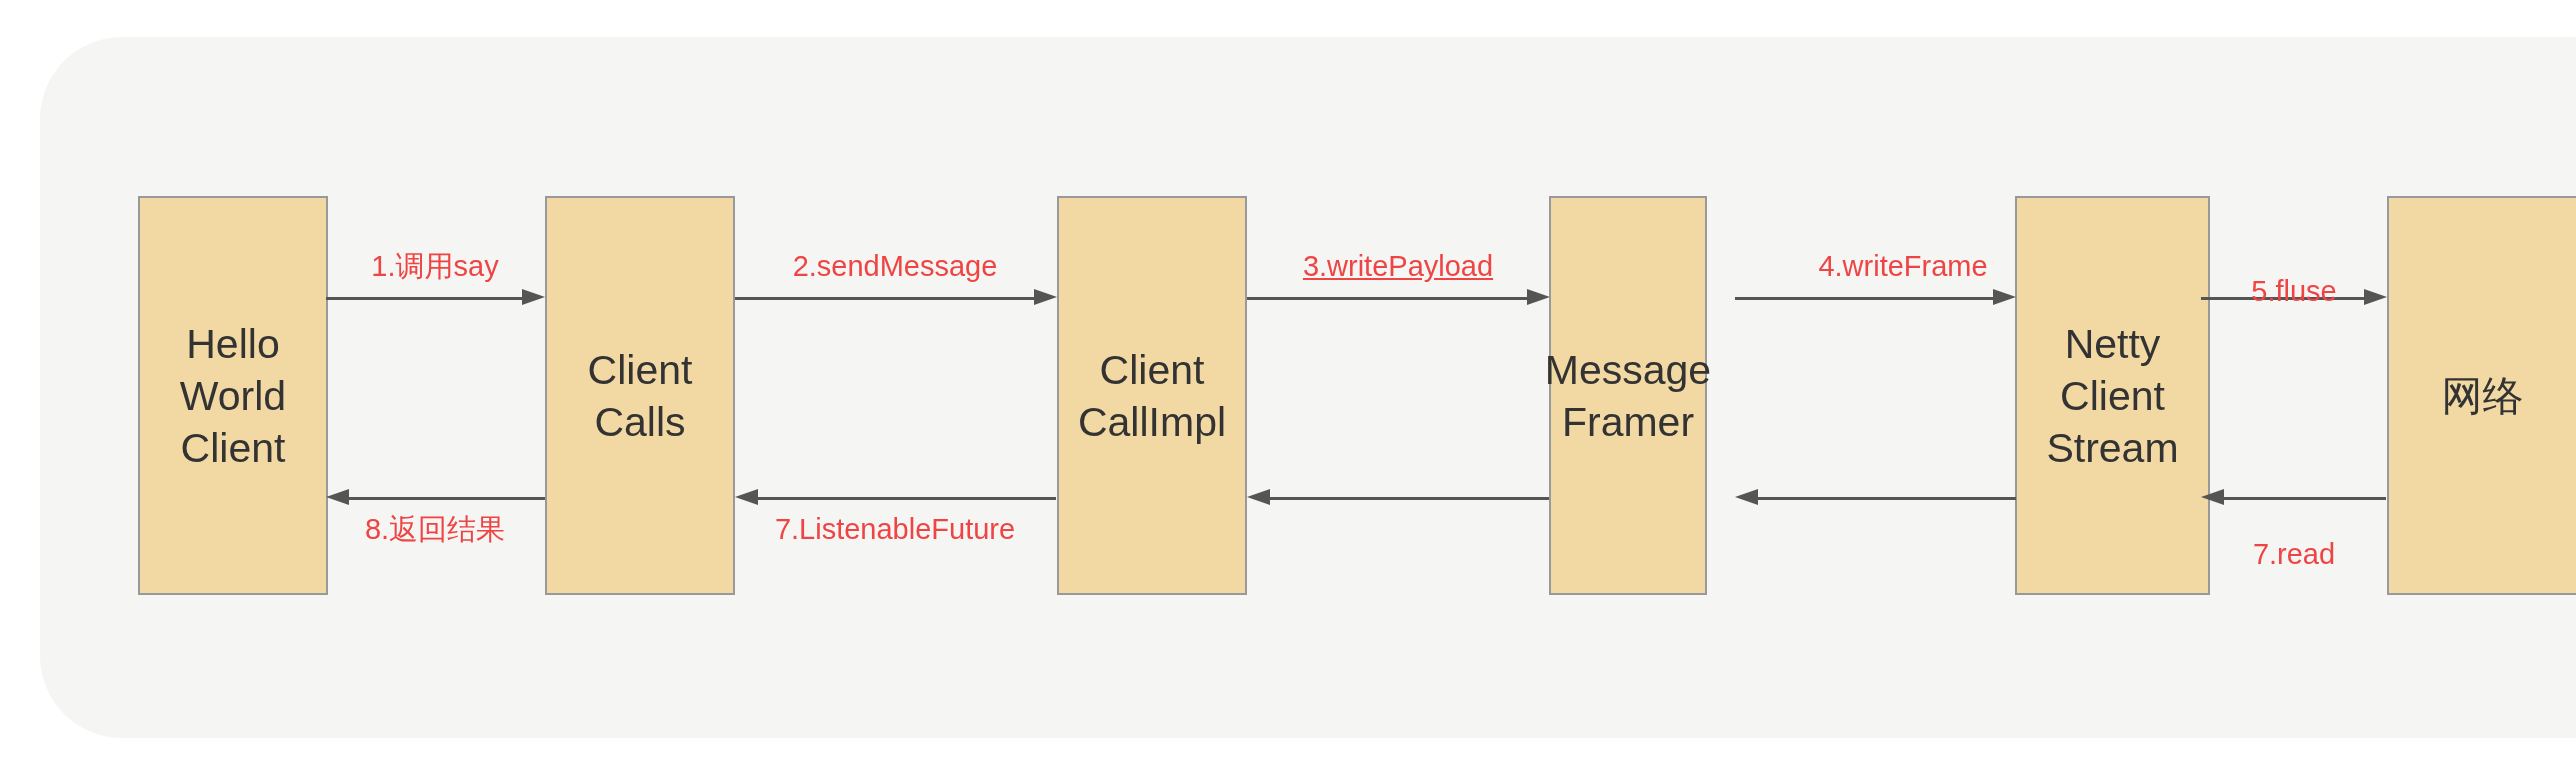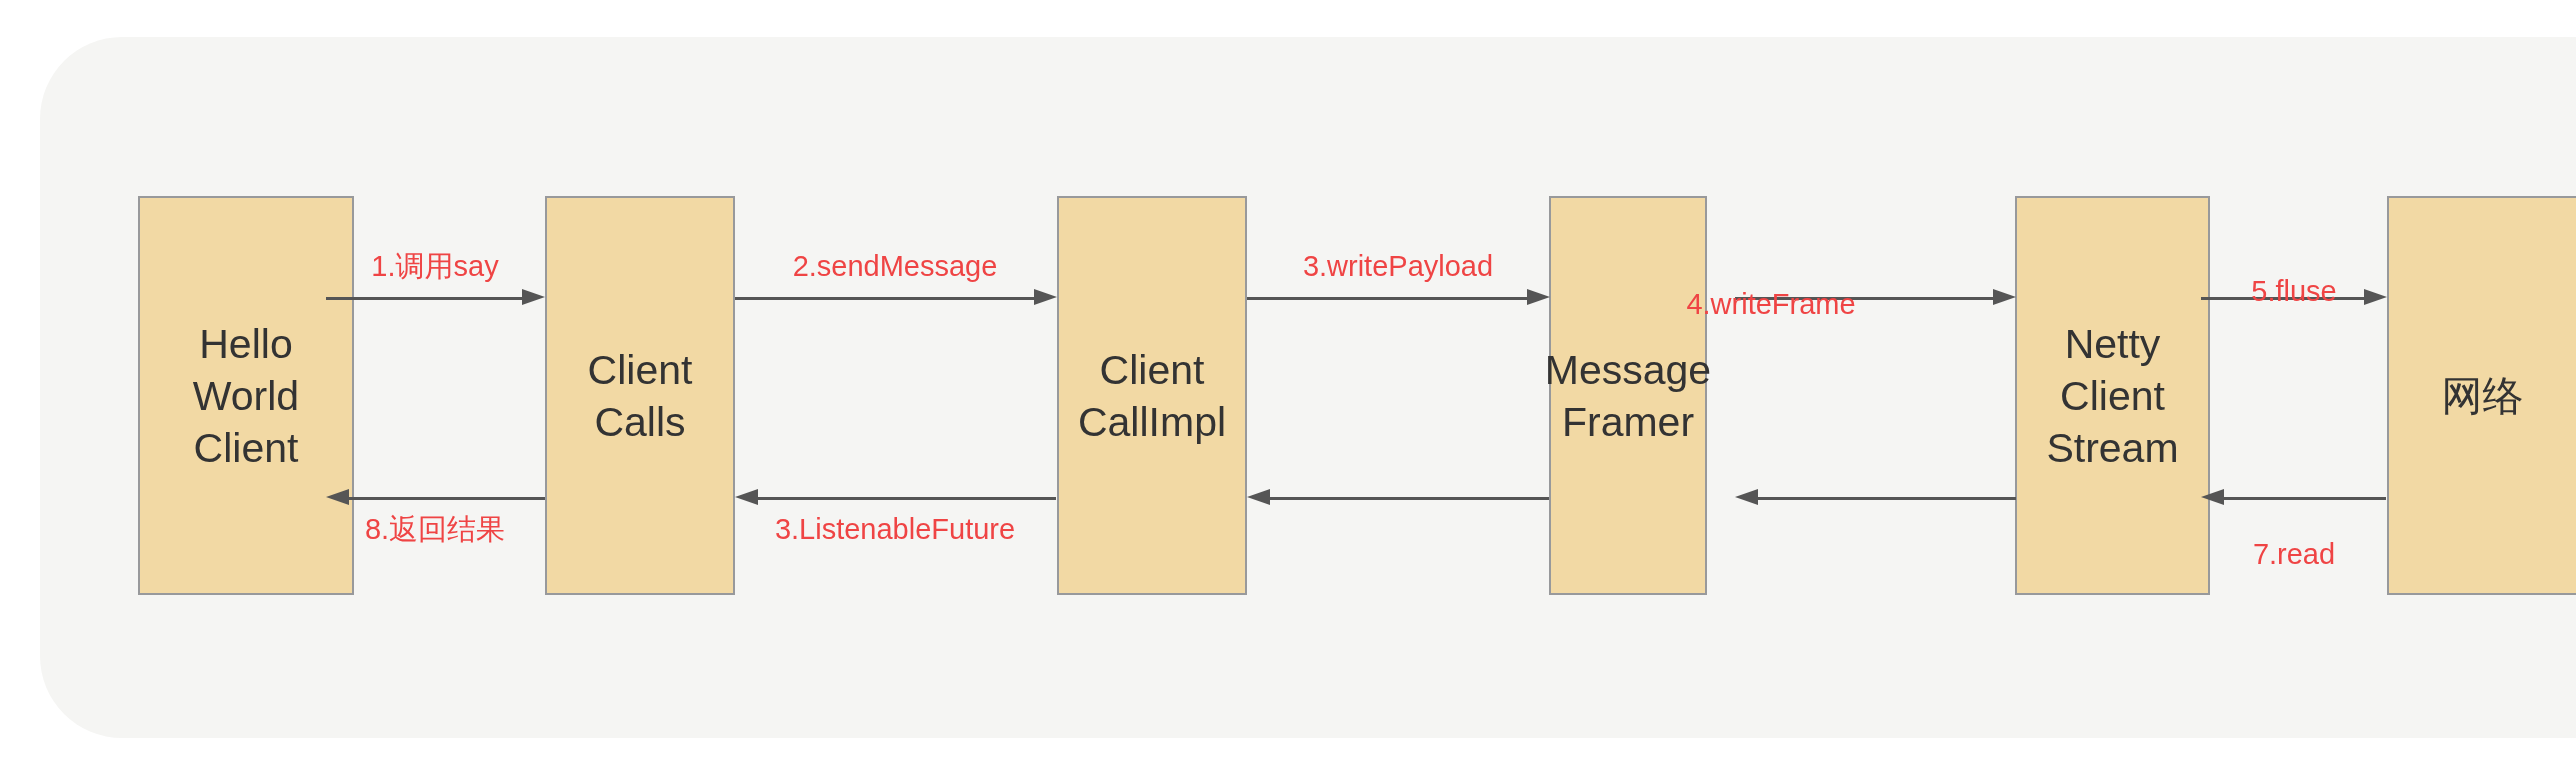--- a/index.html
+++ b/index.html
@@ -4,21 +4,21 @@
 <style>
   html,body{margin:0;padding:0;}
   body{font-family:"Liberation Sans","DejaVu Sans",sans-serif;}
   .canvas{position:relative;width:2797px;height:782px;background:#ffffff;overflow:hidden;}
   .panel{position:absolute;left:40px;top:37px;width:2710px;height:701px;background:#f5f5f3;border-radius:82px;}
   .node{position:absolute;top:196px;height:399px;box-sizing:border-box;
         background:#f2d9a4;border:2.1px solid #98999b;
         display:flex;align-items:center;justify-content:center;
         text-align:center;font-size:41px;line-height:52px;color:#333333;
         white-space:pre-line;}
-  .b1{left:138px;width:216px;}
+  .b1{left:138px;width:190px;}
   .b2{left:545px;width:190px;}
   .b3{left:1057px;width:190px;}
   .b4{left:1549px;width:158px;}
   .b5{left:2015px;width:195px;}
   .b6{left:2387px;width:191px;}
   .hline{position:absolute;height:2.6px;background:#555555;}
   .fwd{top:297px;}
   .ret{top:497px;}
   .head{position:absolute;width:0;height:0;border-top:8.8px solid transparent;border-bottom:8.8px solid transparent;}
   .head-right{border-left:23px solid #555555;top:289px;}
@@ -32,22 +32,22 @@
   .rl2{left:753px;width:303px;}  .rh2{left:735px;}
   .rl3{left:1265px;width:284px;}  .rh3{left:1247px;}
   .rl4{left:1754px;width:262px;}  .rh4{left:1735px;}
   .rl5{left:2219px;width:167px;}  .rh5{left:2201px;}
   .alabel{position:absolute;transform:translateX(-50%);font-size:29px;line-height:36px;
           color:#ef4444;white-space:nowrap;}
   .lab-fwd{top:248px;}
   .lab-ret{top:511px;}
   .lf1,.lr1{left:435px;}
   .lf2,.lr2{left:895px;}
-  .lf3{left:1398px;}
-  .lf4{left:1771px;margin-top:38px;}
+  .lf3{left:1398px;text-decoration:underline;}
+  .lf4{left:1903px;}
   .lf5,.lr5{left:2294px;margin-top:25px;}
 </style>
 </head>
 <body>
 
 <div class="canvas">
   <div class="panel"></div>
 
   <div class="node b1">
     <span>Hello
@@ -96,16 +96,16 @@
   <div class="head head-left rh4"></div>
   <div class="hline ret rl5"></div>
   <div class="head head-left rh5"></div>
 
   <div class="alabel lab-fwd lf1">1.调用say</div>
   <div class="alabel lab-fwd lf2">2.sendMessage</div>
   <div class="alabel lab-fwd lf3">3.writePayload</div>
   <div class="alabel lab-fwd lf4">4.writeFrame</div>
   <div class="alabel lab-fwd lf5">5.fluse</div>
   <div class="alabel lab-ret lr1">8.返回结果</div>
-  <div class="alabel lab-ret lr2">3.ListenableFuture</div>
+  <div class="alabel lab-ret lr2">7.ListenableFuture</div>
   <div class="alabel lab-ret lr5">7.read</div>
 </div>
 
 
 </body></html>

